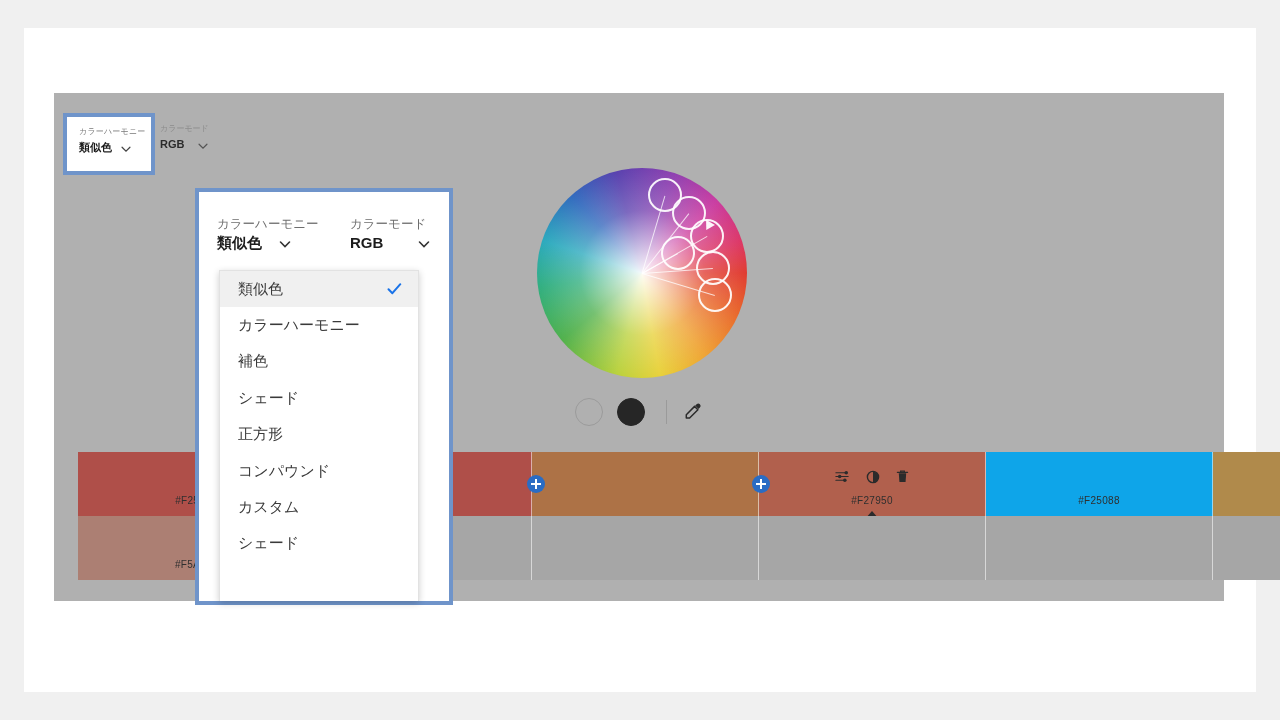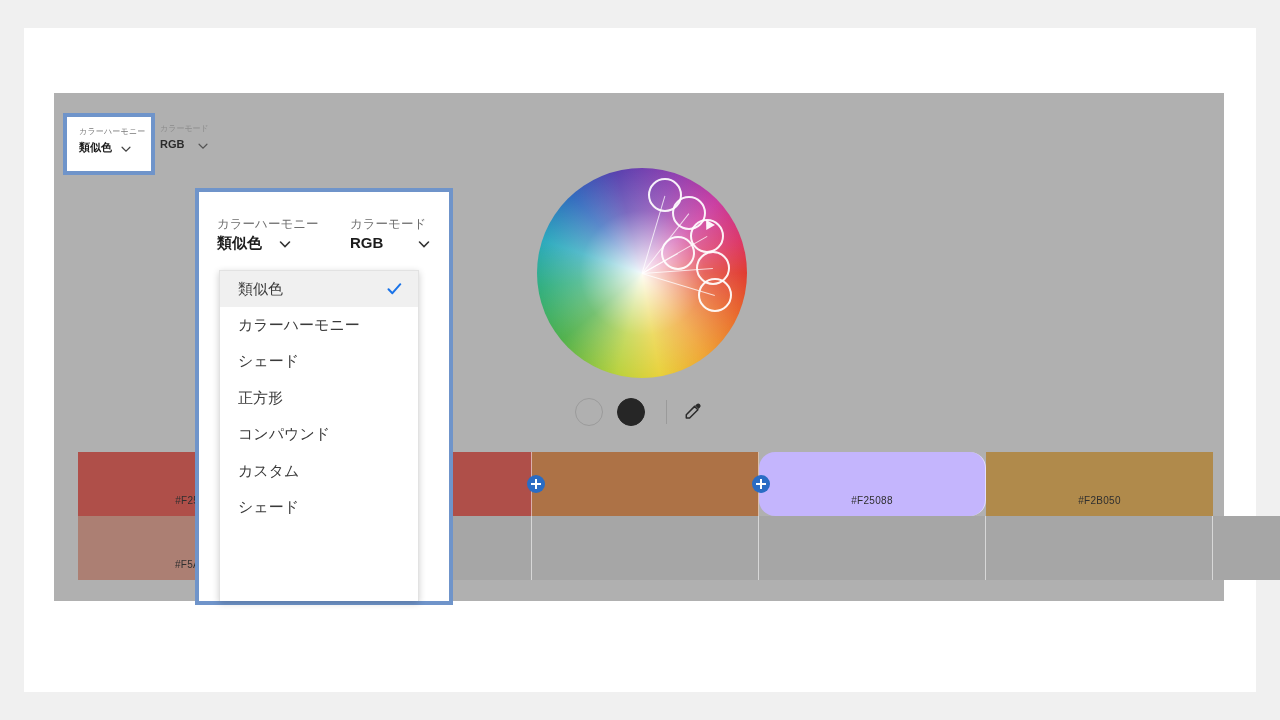--- a/index.html
+++ b/index.html
@@ -200,21 +200,42 @@
     </svg>
   </div>
 
   <div class="swatches">
     <div class="srow r1" id="srow1">
         <div class="cell" style="background: rgb(175, 79, 73);">
           <div class="hex">#F25C</div>
         </div>
         <div class="cell" style="background: rgb(175, 79, 73);"></div>
         <div class="cell" style="background: rgb(173, 114, 70);"></div>
-        <div class="cell" style="background: #c4b5fd; border-radius: 16px;">
+        <div class="cell" style="background: rgb(177, 96, 77);">
+          <div class="hex">#F27950</div>
+          <div class="icons">
+            <svg width="15" height="15" viewBox="0 0 16 16">
+              <path d="M1 4h10M1 8h13M1 12h8" stroke="#2b2b2b" stroke-width="1.3" fill="none" stroke-linecap="round"></path>
+              <circle cx="12" cy="4" r="1.9" fill="#2b2b2b"></circle>
+              <circle cx="5" cy="8" r="1.9" fill="#2b2b2b"></circle>
+              <circle cx="10.5" cy="12" r="1.9" fill="#2b2b2b"></circle>
+            </svg>
+            <svg width="14" height="14" viewBox="0 0 16 16">
+              <circle cx="8" cy="8" r="6.4" fill="none" stroke="#2b2b2b" stroke-width="1.6"></circle>
+              <path d="M8 1.6 A6.4 6.4 0 0 1 8 14.4 Z" fill="#2b2b2b"></path>
+            </svg>
+            <svg width="13" height="15" viewBox="0 0 14 16">
+              <path d="M1.5 3.5h11" stroke="#2b2b2b" stroke-width="1.4" stroke-linecap="round"></path>
+              <path d="M5 3.5V2.2h4v1.3" fill="none" stroke="#2b2b2b" stroke-width="1.3"></path>
+              <path d="M3 4.4h8l-.7 9.4H3.7Z" fill="#2b2b2b"></path>
+            </svg>
+          </div>
+          <div class="tri"></div>
+        </div>
+        <div class="cell" style="background: #0ea5e9;">
           <div class="hex">#F25088</div>
         </div>
         <div class="cell" style="background: rgb(176, 138, 75);">
           <div class="hex">#F2B050</div>
         </div>
       </div>
     <div class="srow r2" id="srow2">
         <div class="cell" style="background: rgb(172, 127, 115);">
           <div class="hex">#F5AA</div>
         </div>
@@ -247,20 +268,23 @@
         <div class="dd-item sel">
           <span>類似色</span>
           <svg class="dd-check" viewBox="0 0 15 14">
             <path d="M1.5 7.2 L5.4 11.2 L13.3 2.2" fill="none" stroke="#1a73e8" stroke-width="2" stroke-linecap="round" stroke-linejoin="round"></path>
           </svg>
         </div>
         <div class="dd-item">
           <span>カラーハーモニー</span>
         </div>
         <div class="dd-item">
+          <span>補色</span>
+        </div>
+        <div class="dd-item">
           <span>シェード</span>
         </div>
         <div class="dd-item">
           <span>正方形</span>
         </div>
         <div class="dd-item">
           <span>コンパウンド</span>
         </div>
         <div class="dd-item">
           <span>カスタム</span>

